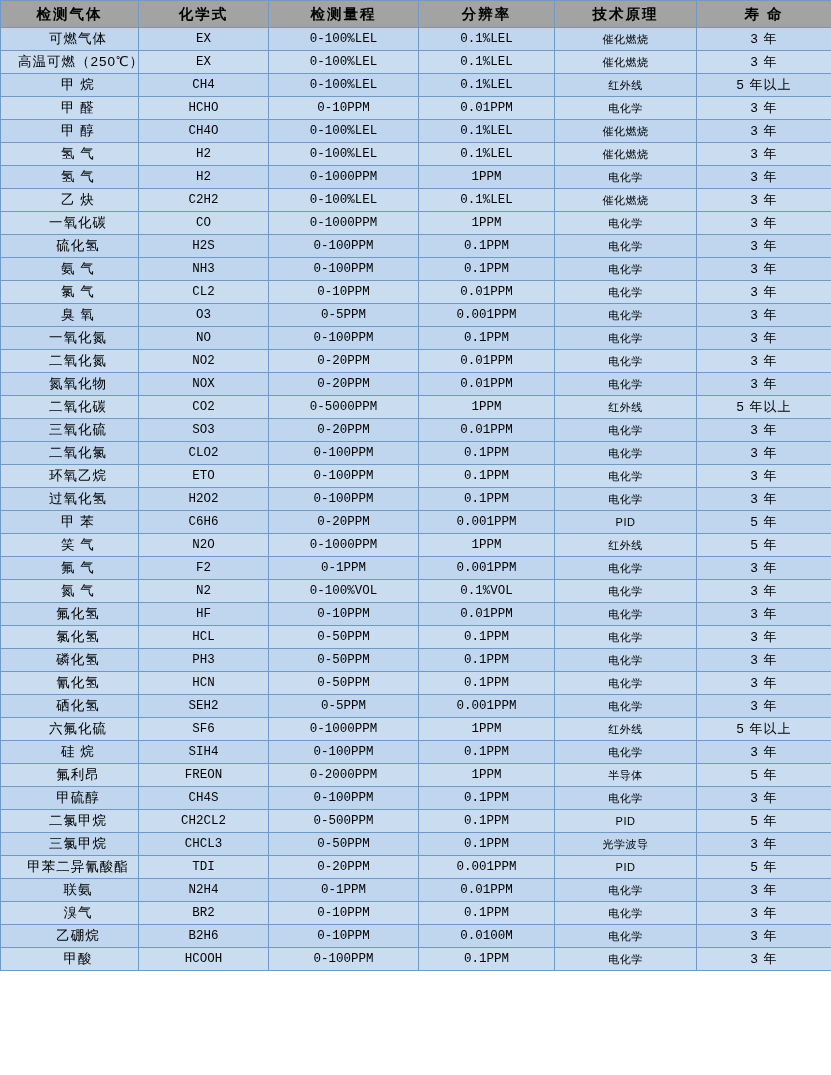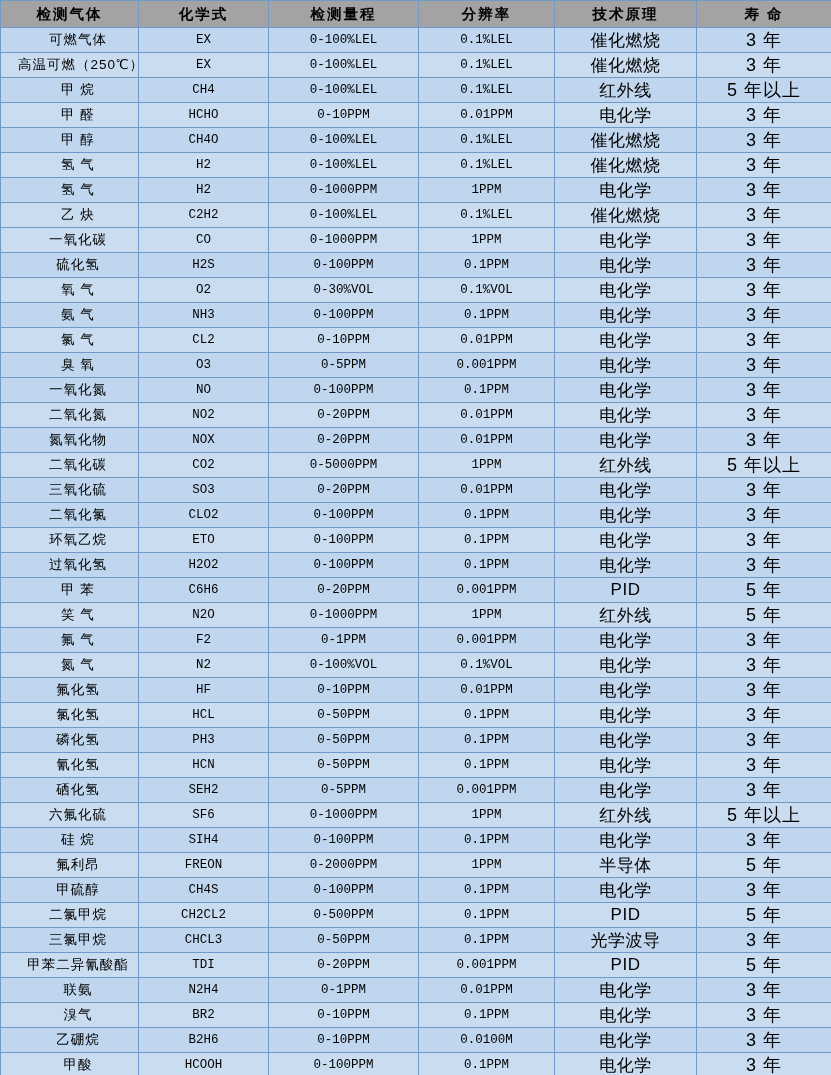--- a/index.html
+++ b/index.html
@@ -54,25 +54,25 @@
     letter-spacing: 1px;
     padding-left: 17px;
   }
   #gas-table tbody td.formula,
   #gas-table tbody td.range,
   #gas-table tbody td.res {
     font-family: "Liberation Mono", monospace;
     font-size: 12.5px;
   }
   #gas-table tbody td.tech {
-    font-size: 17px;
+    font-size: 11px;
     letter-spacing: 0.5px;
   }
   #gas-table tbody td.life {
-    font-size: 18px;
+    font-size: 13px;
     letter-spacing: 1px;
   }
 </style>
 </head>
 <body>
 
 <table id="gas-table">
   <colgroup>
     <col class="c0">
       <col class="c1">
@@ -165,28 +165,20 @@
         <td class="life">3 年</td>
       </tr>
       <tr class="odd">
         <td class="name">硫化氢</td>
         <td class="formula">H2S</td>
         <td class="range">0-100PPM</td>
         <td class="res">0.1PPM</td>
         <td class="tech">电化学</td>
         <td class="life">3 年</td>
       </tr>
-      <tr class="even">
-        <td class="name">氧 气</td>
-        <td class="formula">O2</td>
-        <td class="range">0-30%VOL</td>
-        <td class="res">0.1%VOL</td>
-        <td class="tech">电化学</td>
-        <td class="life">3 年</td>
-      </tr>
       <tr class="odd">
         <td class="name">氨 气</td>
         <td class="formula">NH3</td>
         <td class="range">0-100PPM</td>
         <td class="res">0.1PPM</td>
         <td class="tech">电化学</td>
         <td class="life">3 年</td>
       </tr>
       <tr class="even">
         <td class="name">氯 气</td>

